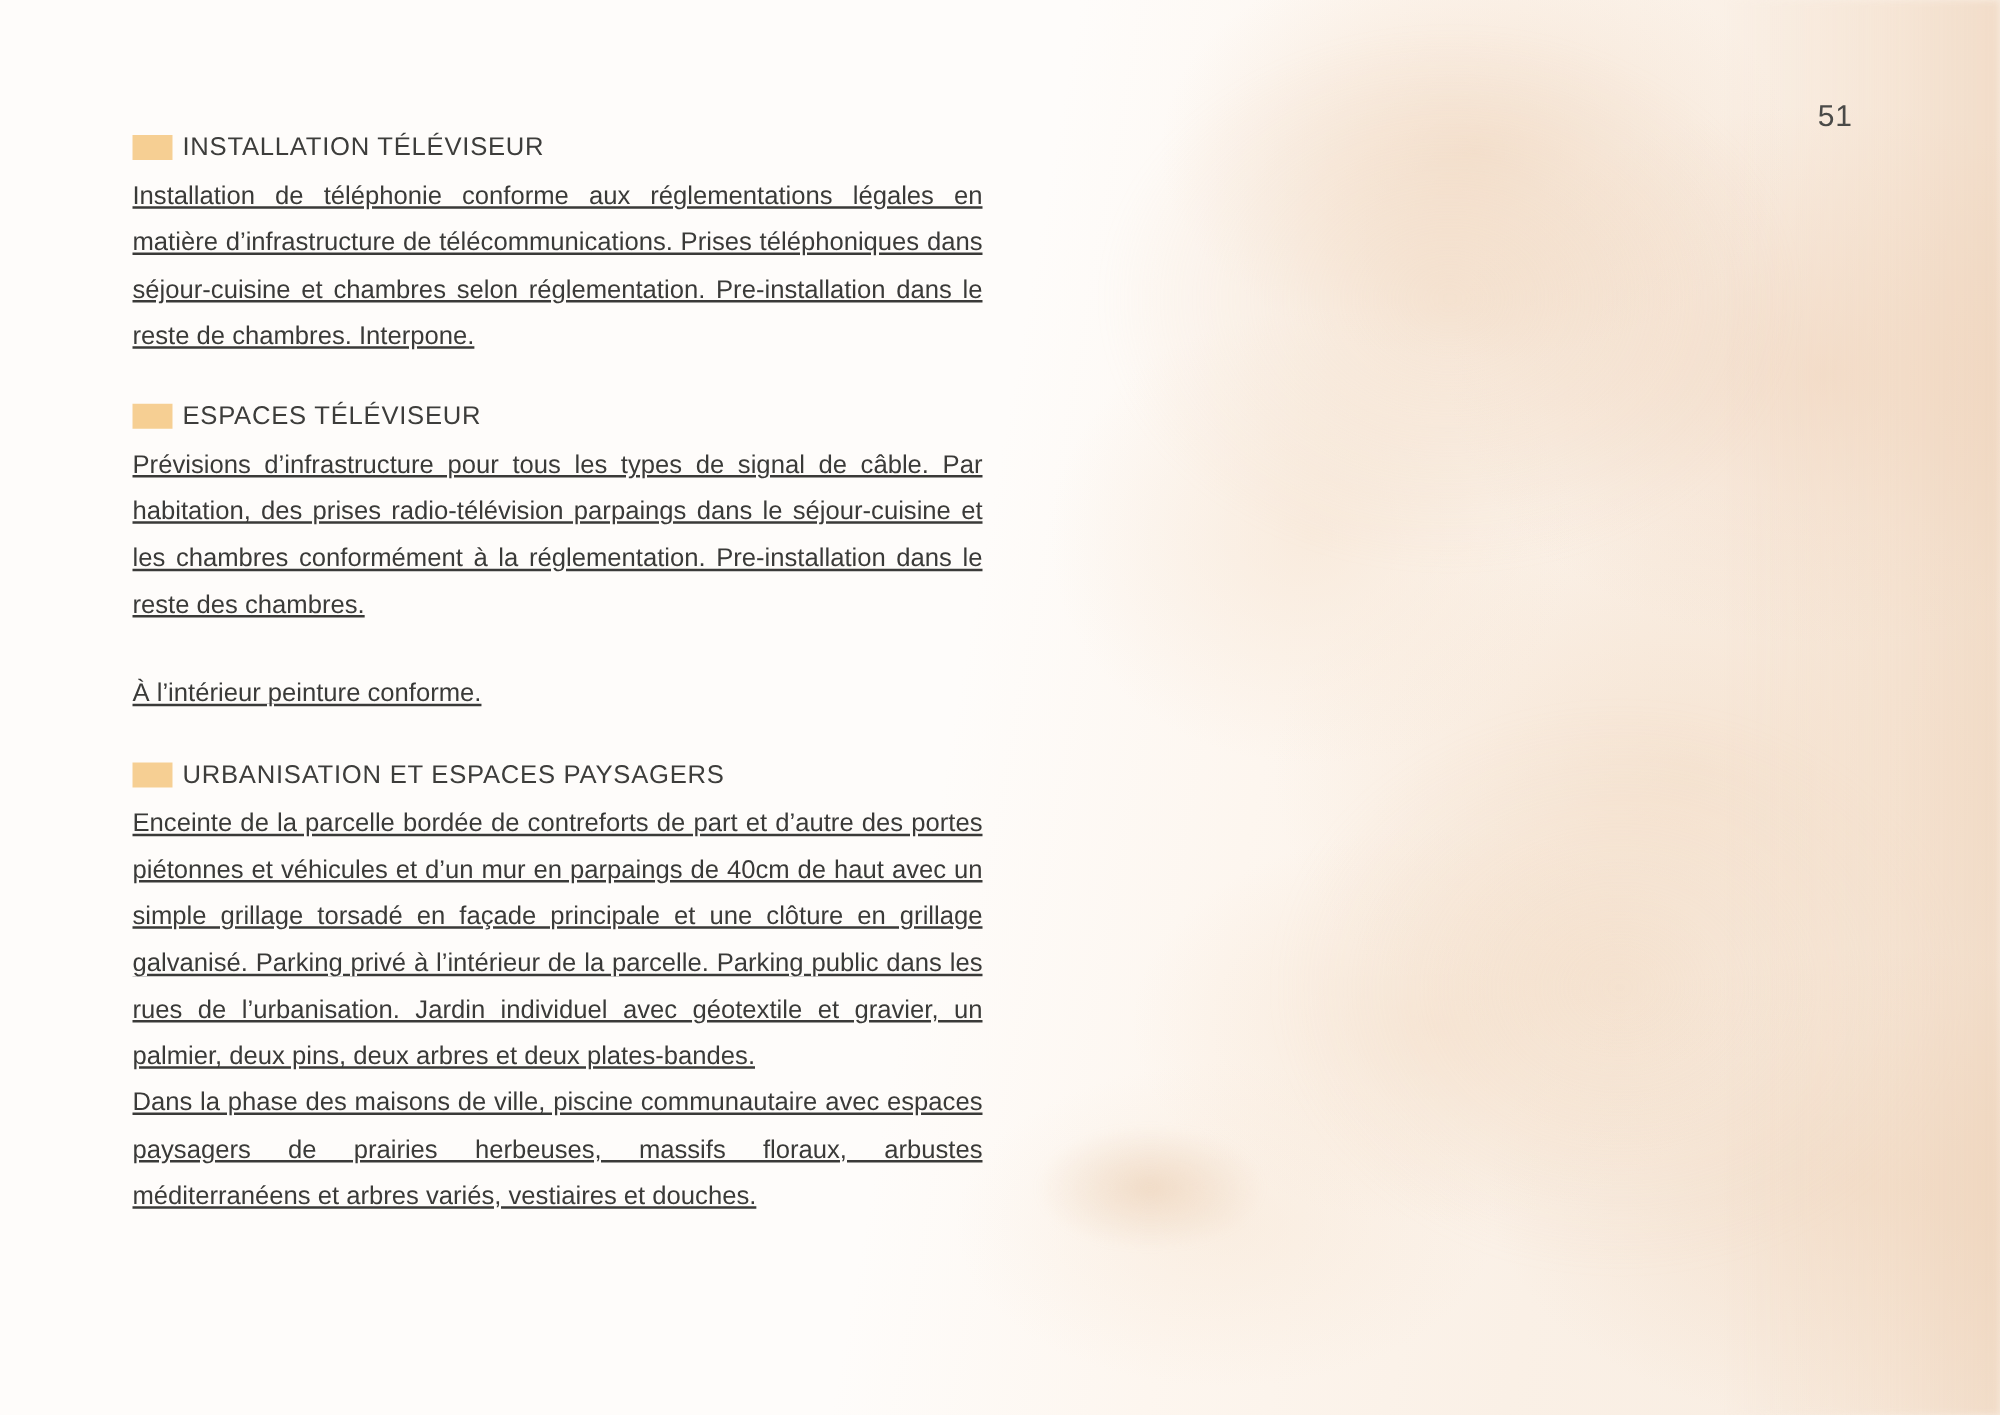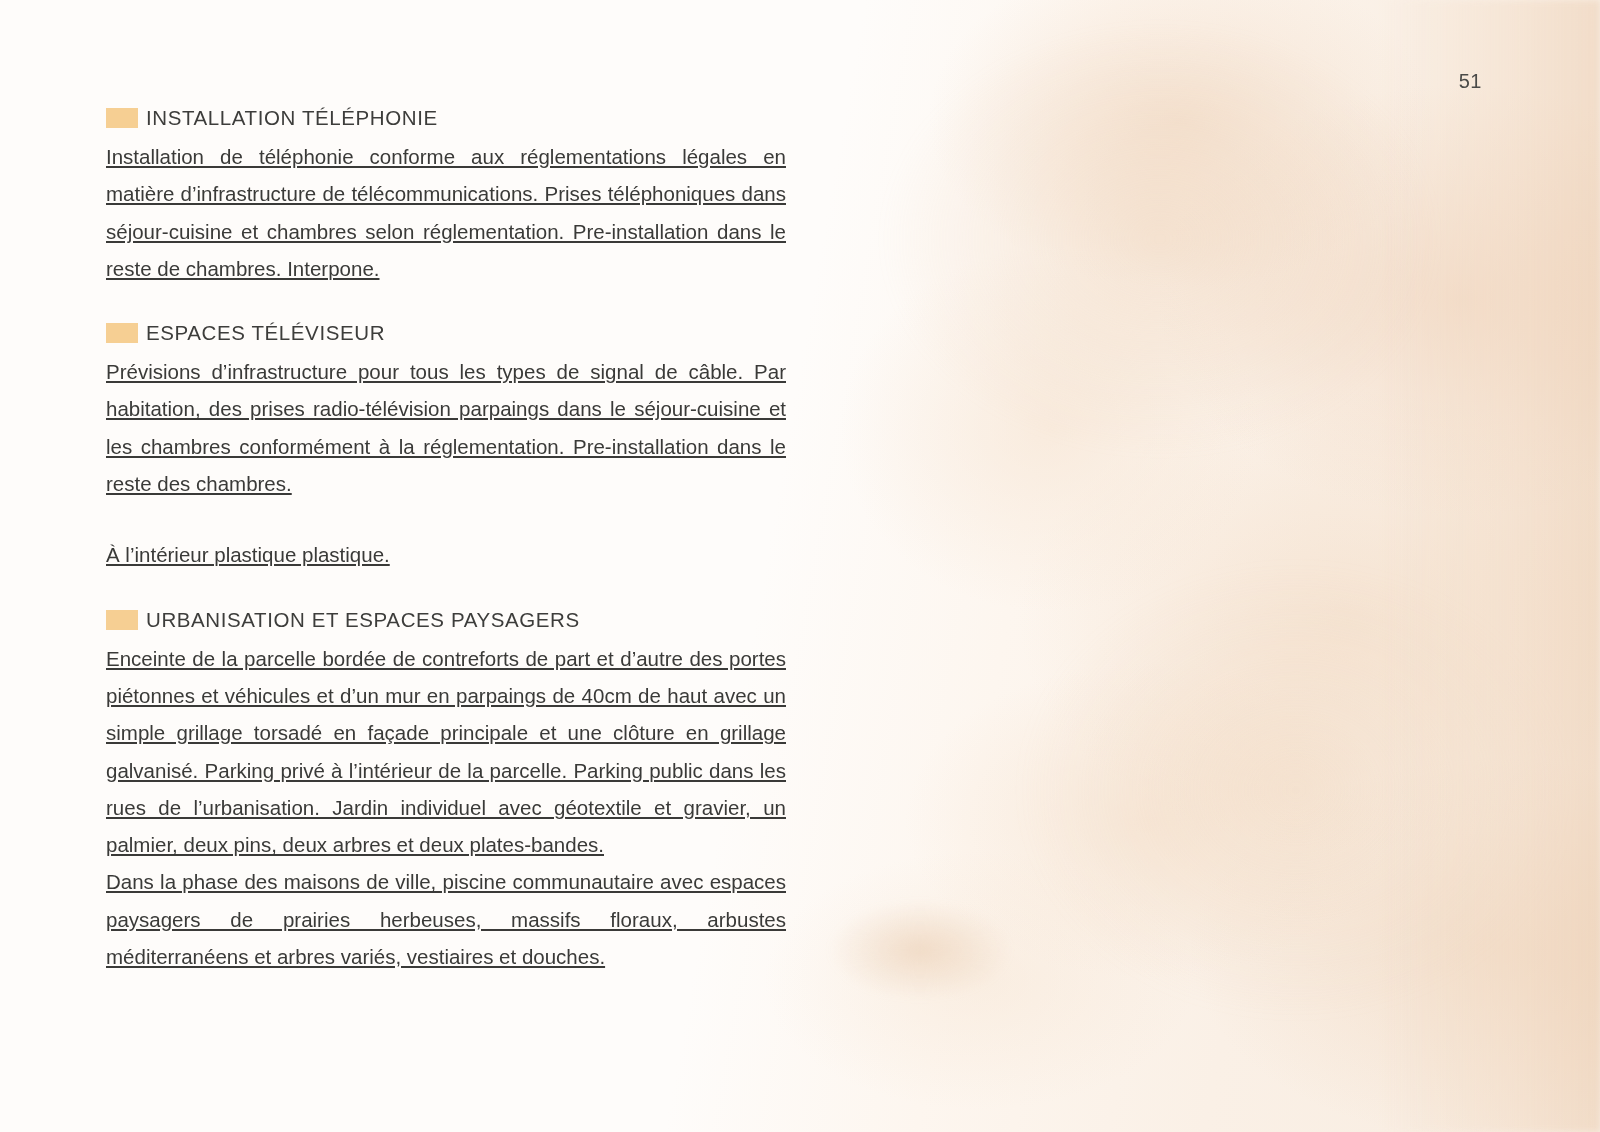--- a/index.html
+++ b/index.html
@@ -53,22 +53,22 @@
   }
   .wash-edge {
     left: 1380px; top: 0; width: 220px; height: 1132px;
     background: linear-gradient(90deg, rgba(246,226,206,0) 0%, rgba(240,213,188,0.35) 60%, rgba(233,200,170,0.45) 100%);
     filter: blur(3px);
   }
 
   .page-number {
     position: absolute;
     right: 118px;
-    top: 70px;
-    font-size: 20px;
+    top: 80px;
+    font-size: 24px;
     color: #4a4a48;
     letter-spacing: 0.5px;
   }
 
   .content {
     position: absolute;
     left: 106px;
     top: 106px;
     width: 680px;
   }
@@ -122,35 +122,35 @@
   <div class="wash wash-c"></div>
   <div class="wash wash-edge"></div>
 
   <div class="page-number">51</div>
 
   <div class="content">
 
     <div class="section">
       <div class="section-head">
         <span class="marker"></span>
-        <span class="section-title">INSTALLATION TÉLÉPHONIE</span>
+        <span class="section-title">INSTALLATION TÉLÉVISEUR</span>
       </div>
       <p class="para">Installation de téléphonie conforme aux réglementations légales en matière d’infrastructure de télécommunications. Prises téléphoniques dans séjour-cuisine et chambres selon réglementation. Pre-installation dans le reste de chambres. Interpone.</p>
     </div>
 
     <div class="section">
       <div class="section-head">
         <span class="marker"></span>
         <span class="section-title">ESPACES TÉLÉVISEUR</span>
       </div>
       <p class="para">Prévisions d’infrastructure pour tous les types de signal de câble. Par habitation, des prises radio-télévision parpaings dans le séjour-cuisine et les chambres conformément à la réglementation. Pre-installation dans le reste des chambres.</p>
     </div>
 
     <div class="section">
-      <p class="para para-nojust">À l’intérieur plastique plastique.</p>
+      <p class="para para-nojust">À l’intérieur peinture conforme.</p>
     </div>
 
     <div class="section">
       <div class="section-head">
         <span class="marker"></span>
         <span class="section-title">URBANISATION ET ESPACES PAYSAGERS</span>
       </div>
       <p class="para">Enceinte de la parcelle bordée de contreforts de part et d’autre des portes piétonnes et véhicules et d’un mur en parpaings de 40cm de haut avec un simple grillage torsadé en façade principale et une clôture en grillage galvanisé. Parking privé à l’intérieur de la parcelle. Parking public dans les rues de l’urbanisation. Jardin individuel avec géotextile et gravier, un palmier, deux pins, deux arbres et deux plates-bandes.</p>
       <p class="para">Dans la phase des maisons de ville, piscine communautaire avec espaces paysagers de prairies herbeuses, massifs floraux, arbustes méditerranéens et arbres variés, vestiaires et douches.</p>
     </div>

